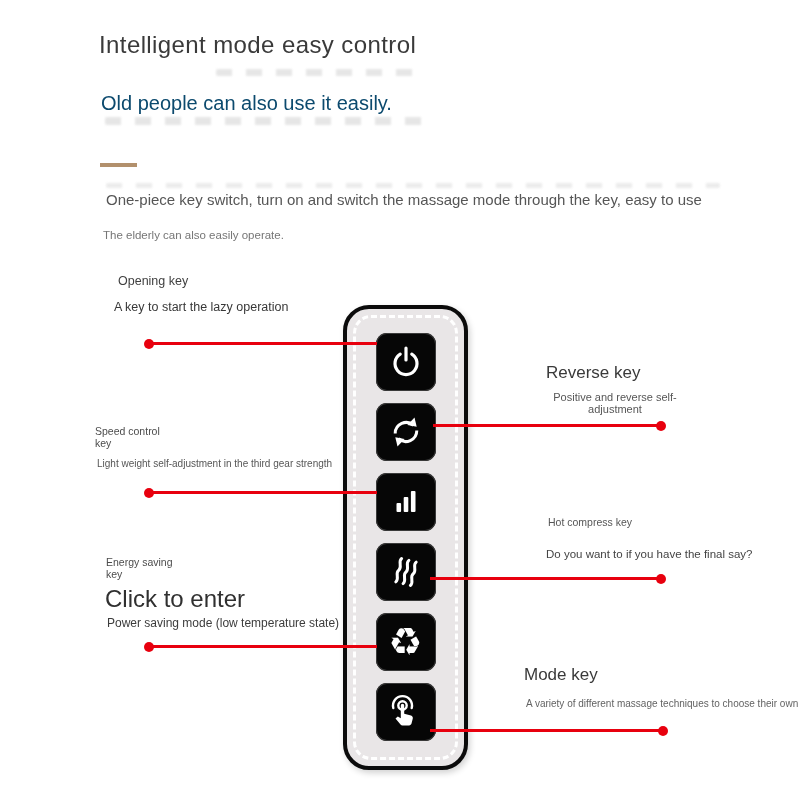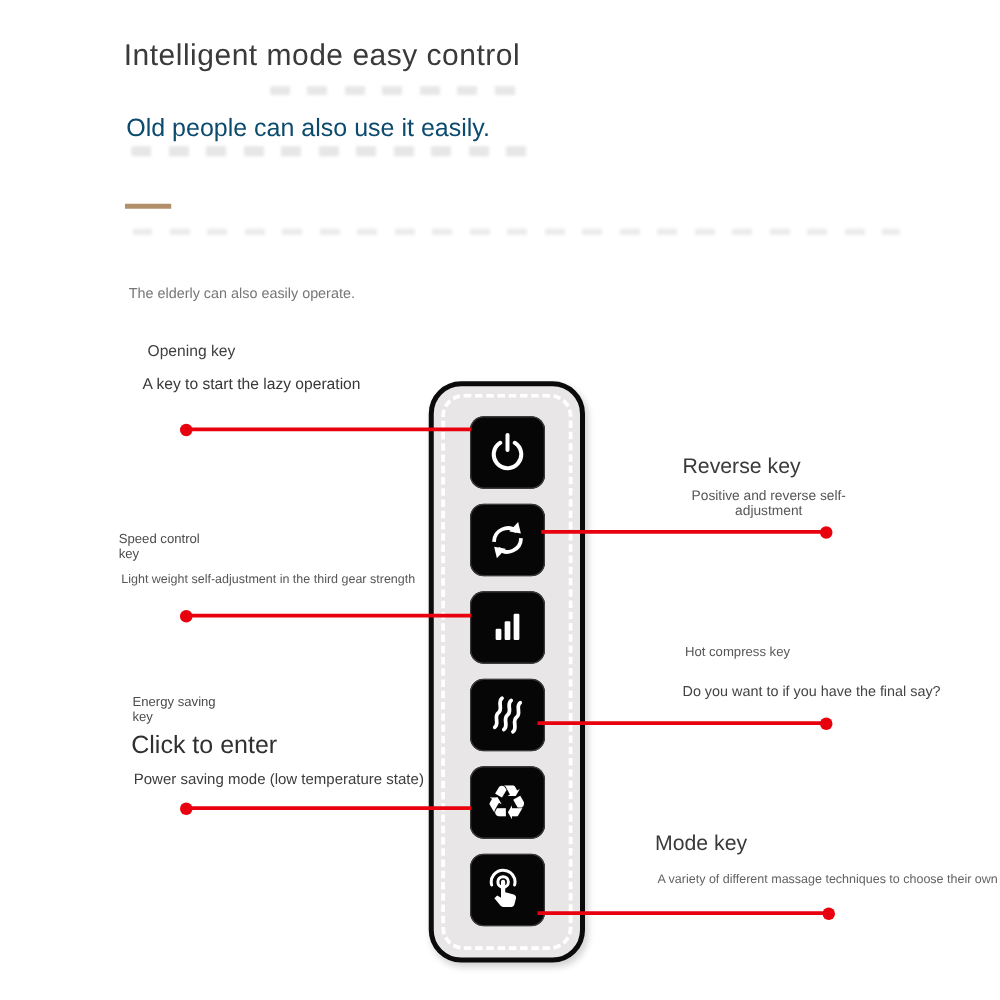--- a/index.html
+++ b/index.html
@@ -22,21 +22,21 @@
     filter:blur(1.2px);border-radius:2px;
   }
   #artifact-1{left:216px;top:69px;width:208px;height:7px;}
   #artifact-2{left:105px;top:117px;width:324px;height:8px;}
   #artifact-3{left:106px;top:183px;width:614px;height:5px;opacity:.8;}
 
   
   .t-sm{font-size:10.5px;color:#4c4c4c;line-height:1.1;}
   .t-md{font-size:12.5px;color:#3f3f3f;line-height:1.15;}
   .t-lg{font-size:17px;color:#3a3a3a;}
-  .t-xl{font-size:20px;color:#303030;}
+  .t-xl{font-size:24px;color:#303030;}
   .t-desc{color:#565656;text-align:center;}
 
   #opening-title{left:118px;top:274px;}
   #opening-desc{left:114px;top:300px;color:#383838;}
   #speed-title{left:95px;top:426px;width:82px;}
   #speed-desc{left:97px;top:458px;font-size:10px;}
   #energy-title{left:106px;top:557px;width:82px;}
   #energy-cta{left:105px;top:585px;}
   #energy-desc{left:107px;top:616px;font-size:12px;color:#3c3c3c;}
   #reverse-title{left:546px;top:363px;}
@@ -86,20 +86,21 @@
 <body>
 
 <div class="canvas">
 
   <div class="abs" id="page-title">Intelligent mode easy control</div>
   <div class="abs artifact" id="artifact-1"></div>
   <div class="abs" id="page-subtitle">Old people can also use it easily.</div>
   <div class="abs artifact" id="artifact-2"></div>
   <div class="abs" id="accent-divider"></div>
   <div class="abs artifact" id="artifact-3"></div>
+  <div class="abs" id="page-desc">One-piece key switch, turn on and switch the massage mode through the key, easy to use</div>
   <div class="abs" id="page-desc-2">The elderly can also easily operate.</div>
 
   <div class="abs t-md" id="opening-title">Opening key</div>
   <div class="abs t-md" id="opening-desc">A key to start the lazy operation</div>
 
   <div class="abs t-sm" id="speed-title">Speed control key</div>
   <div class="abs t-sm t-desc" id="speed-desc">Light weight self-adjustment in the third gear strength</div>
 
   <div class="abs t-sm" id="energy-title">Energy saving key</div>
   <div class="abs t-xl" id="energy-cta">Click to enter</div>

